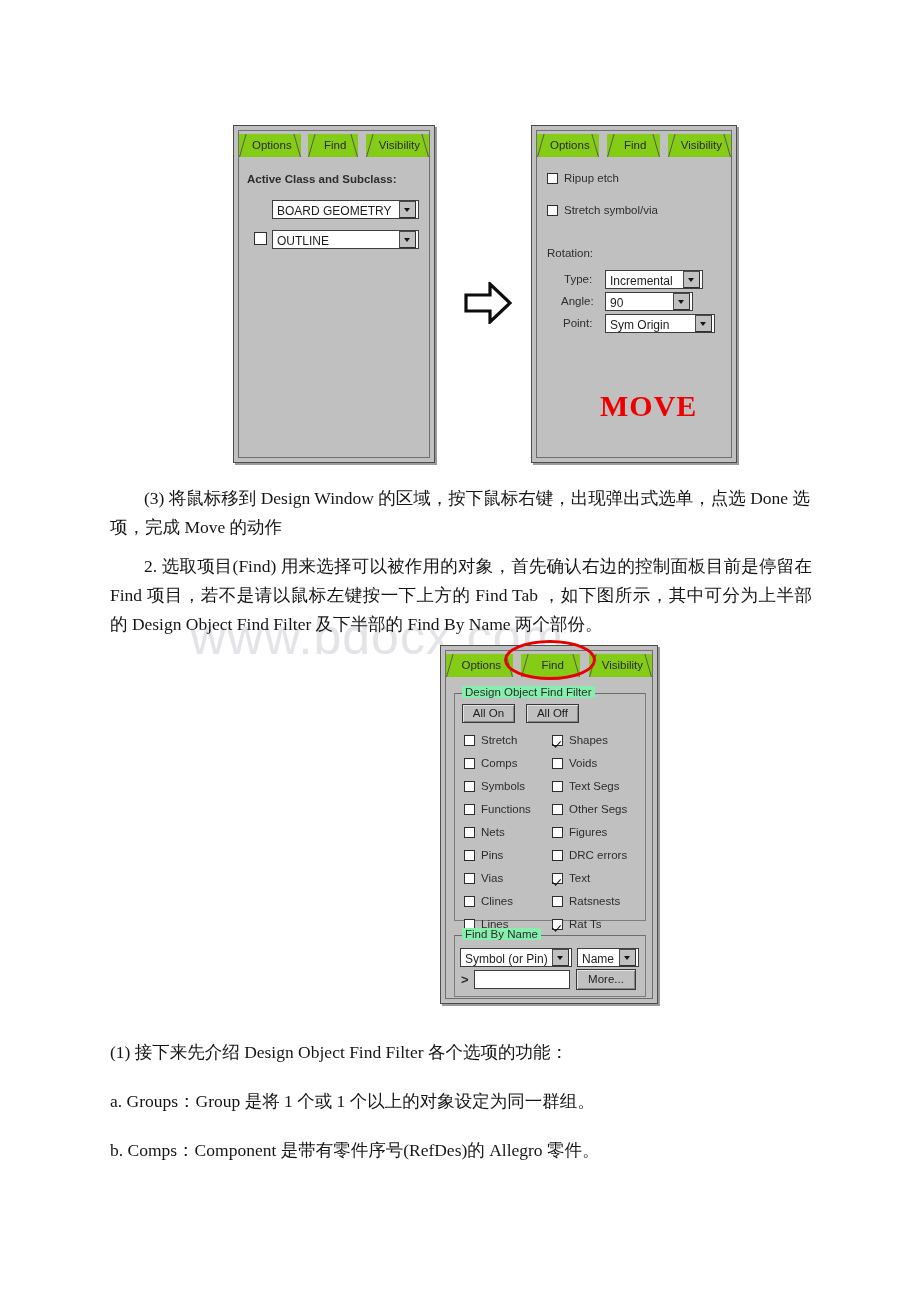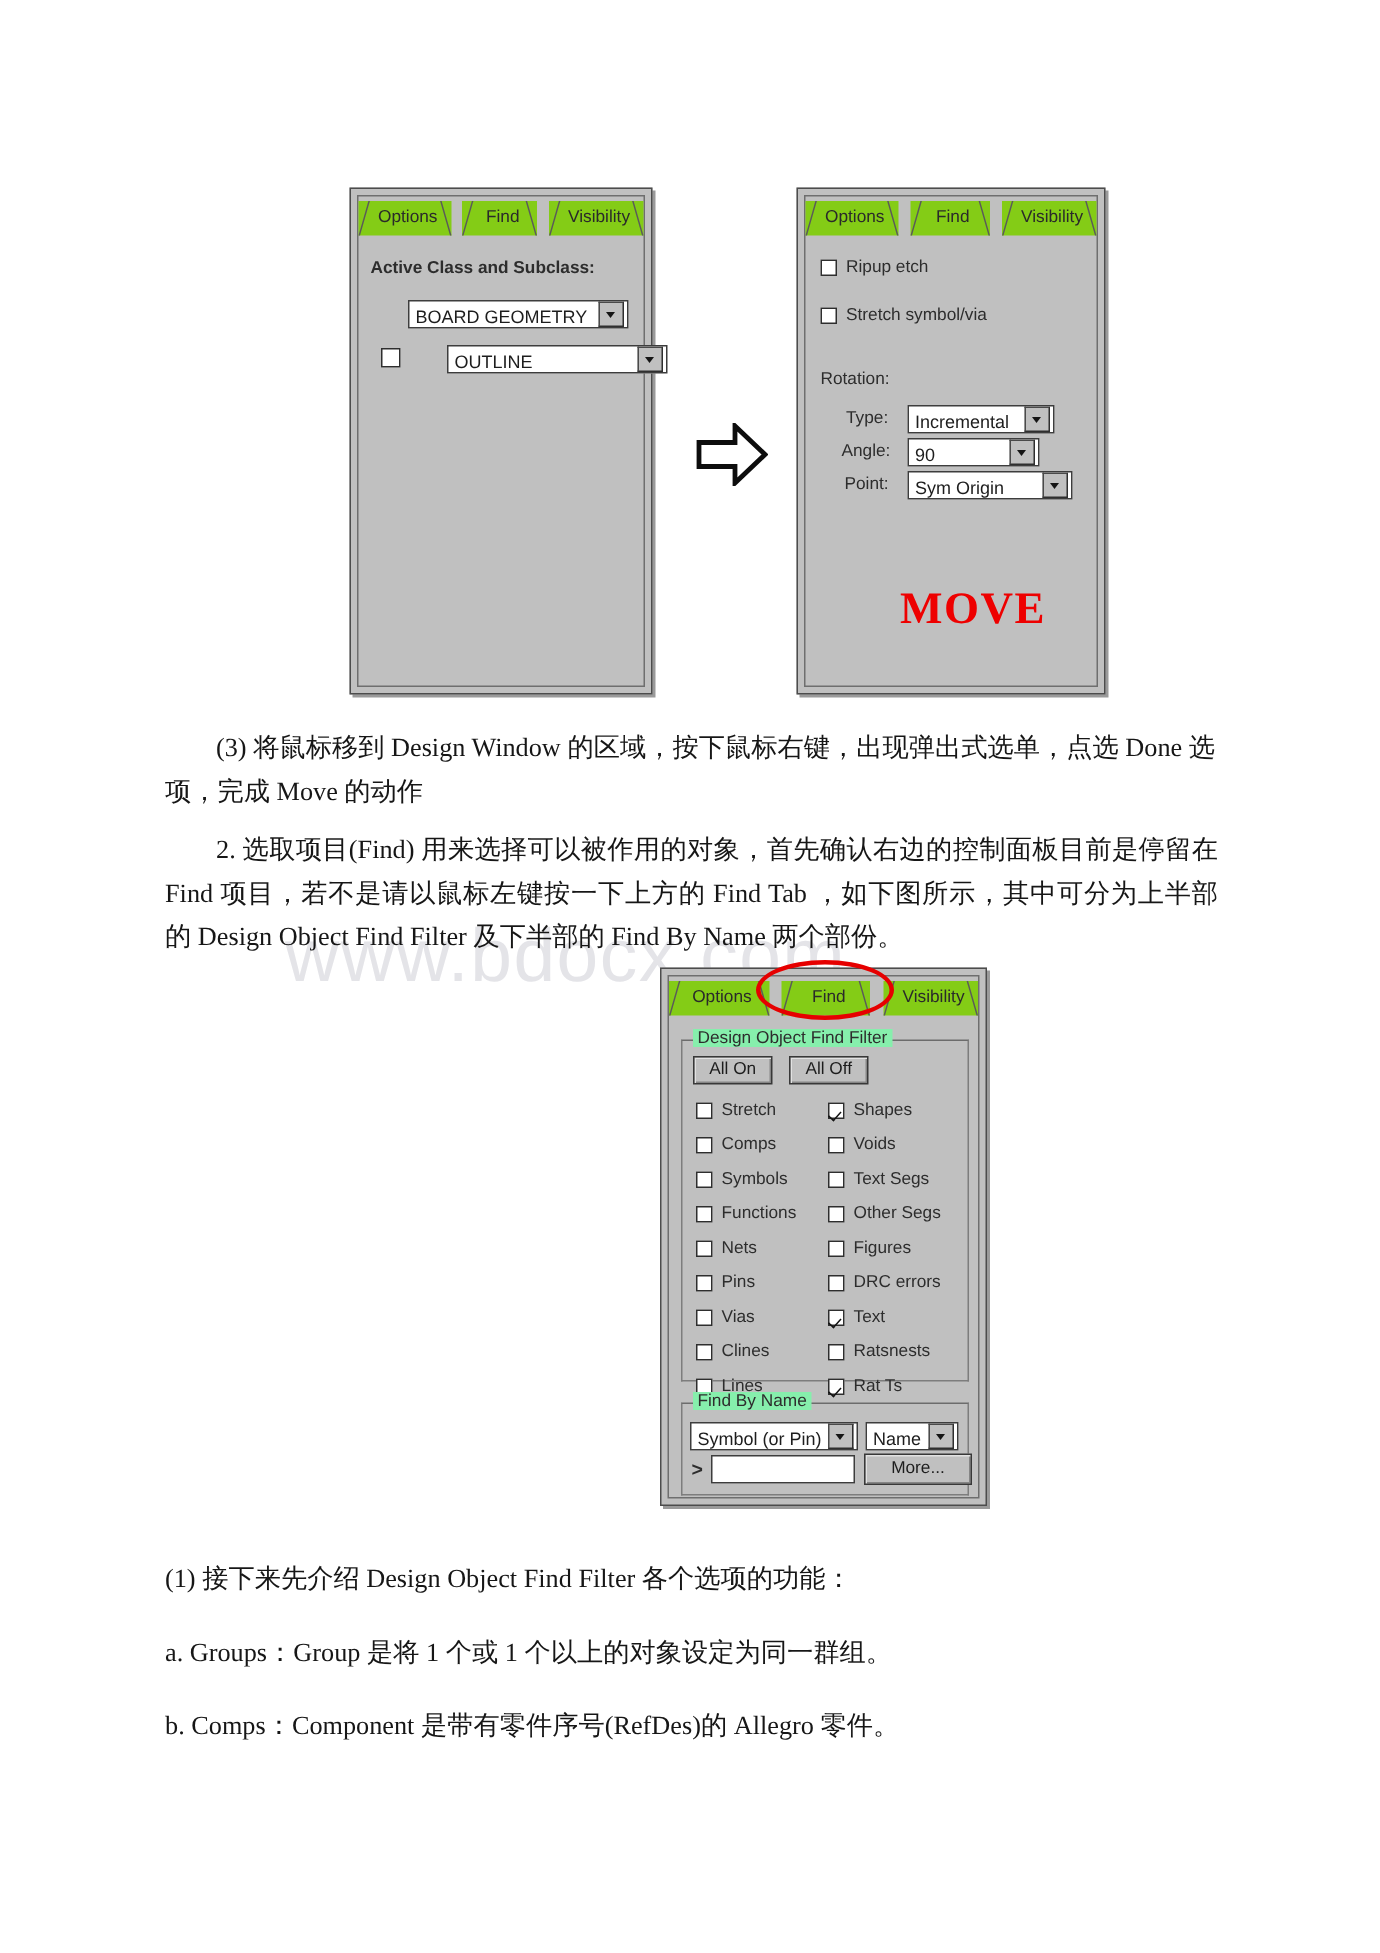--- a/index.html
+++ b/index.html
@@ -261,21 +261,21 @@
 
     <div class="lbl" style="left:8px; top:42px;font-weight:bold;">Active Class and Subclass:</div>
 
     <div class="combo" style="left:33px; top:69px; width:147px;">
       <span class="cval">BOARD GEOMETRY</span>
       <span class="carrow"></span>
     </div>
 
     <div class="cb big" style="left:15px; top:101px;"></div>
 
-    <div class="combo" style="left:33px; top:99px; width:147px;margin-left:26px;">
+    <div class="combo" style="left:33px; top:99px; width:147px;">
       <span class="cval">OUTLINE</span>
       <span class="carrow"></span>
     </div>
 
   </div>
 </div>
 
 <div class="block-arrow" style="left:464px; top:282px; width:48px; height:42px;">
   <svg width="48" height="42" viewBox="0 0 48 42" xmlns="http://www.w3.org/2000/svg">
     <polygon points="2,13 26,13 26,2 46,21 26,40 26,29 2,29" fill="#ffffff" stroke="#0d0d0d" stroke-width="3.2" stroke-linejoin="miter"></polygon>
@@ -422,21 +422,21 @@
 
       <div class="combo" style="left:122px; top:12px; width:62px;">
         <span class="cval">Name</span>
         <span class="carrow"></span>
       </div>
 
       <div class="lbl" style="left:6px; top:36px; font-weight:bold; font-size:13px;">&gt;</div>
 
       <div class="entry" style="left:19px; top:34px; width:96px; height:19px;"></div>
 
-      <div class="btn" style="left:121px; top:33px; width:72px; height:21px; line-height:19px;text-align:center;">
+      <div class="btn" style="left:121px; top:33px; width:60px; height:21px; line-height:19px;text-align:center;">
         <span>More...</span>
       </div>
     </div>
 
   </div>
 </div>
 
 <div class="red-ellipse" style="left:504px; top:640px; width:92px; height:40px;"></div>
 
 <div class="para indent" style="left:110px; top:484px; width:700px;">(3) 将鼠标移到 Design Window 的区域，按下鼠标右键，出现弹出式选单，点选 Done 选项，完成 Move 的动作</div>

